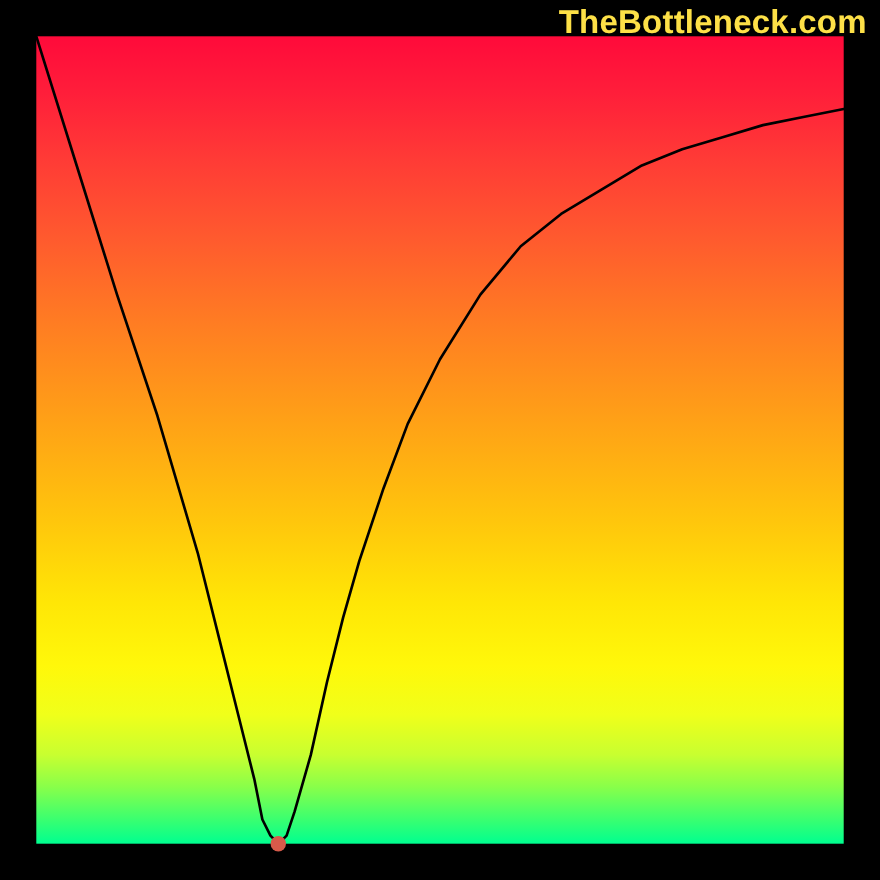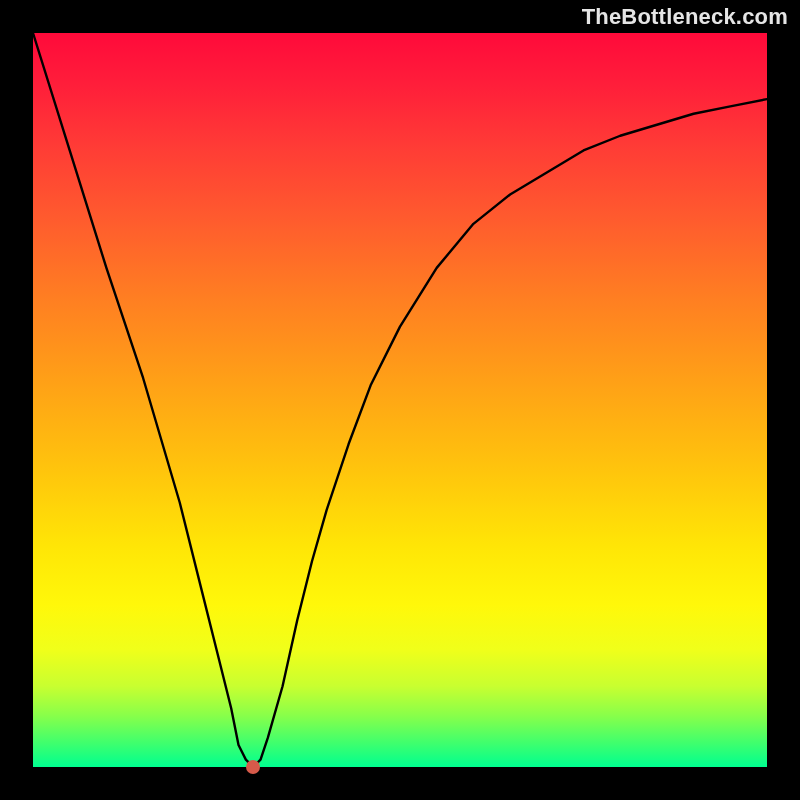--- a/index.html
+++ b/index.html
@@ -39,22 +39,22 @@
       #c8ff30 89%,
       #88ff4a 93%,
       #3aff70 97%,
       #00ff90 100%
     );
   }
   .watermark {
     position: absolute;
     top: 4px;
     right: 12px;
-    color: #e5e5e5;
-    font-size: 22px;
+    color: #fde047;
+    font-size: 30px;
     font-weight: 600;
     letter-spacing: 0.2px;
     user-select: none;
   }
   svg.curve {
     position: absolute;
     left: 0;
     top: 0;
     width: 734px;
     height: 734px;

